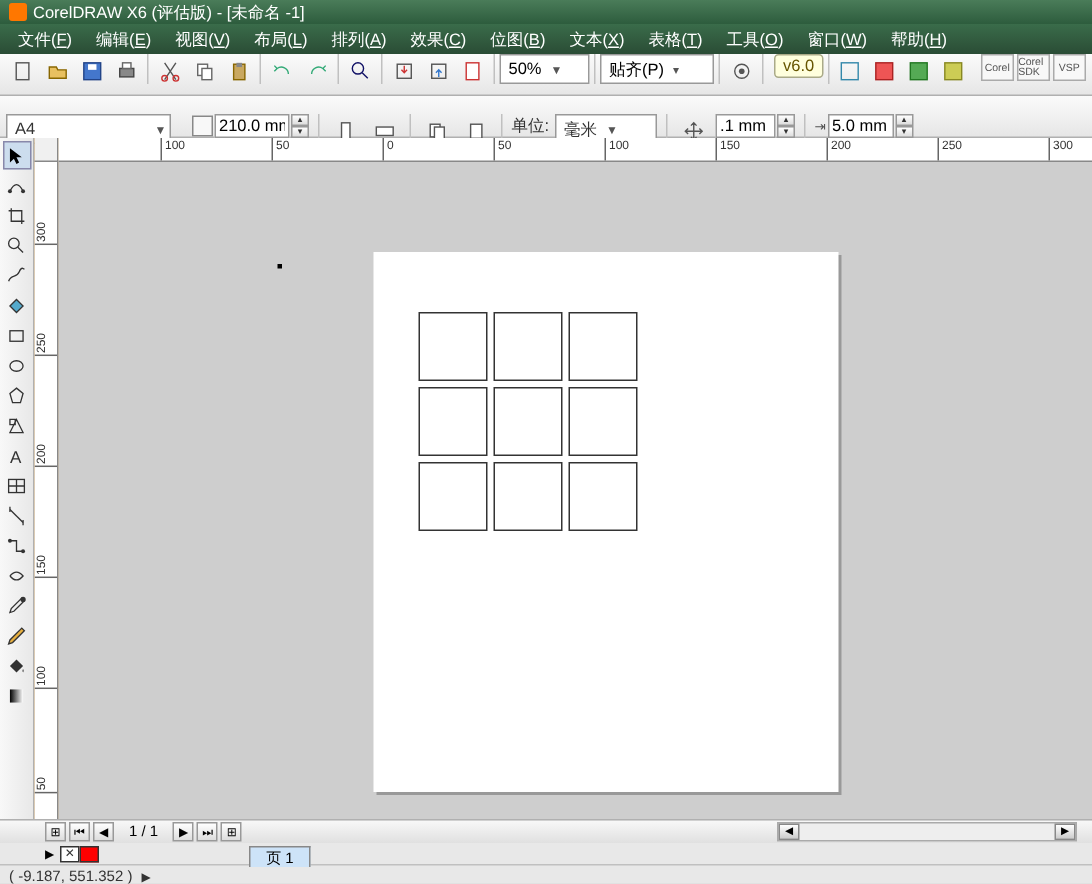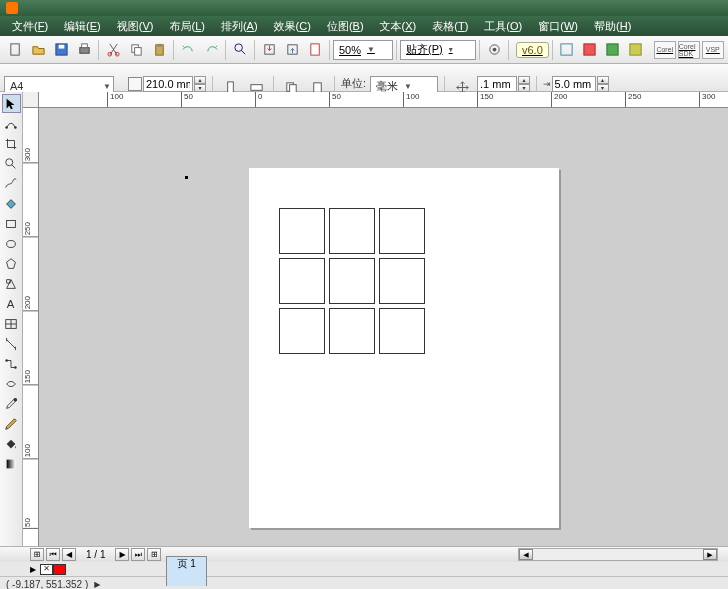--- a/index.html
+++ b/index.html
@@ -5,21 +5,21 @@
 * { margin: 0; padding: 0; box-sizing: border-box; font-family: "Microsoft YaHei", "SimSun", Tahoma, sans-serif; }
 body { width: 728px; height: 589px; background: #e8e8e8; overflow: hidden; font-size: 11px; position: relative; }
 
 .titlebar { height: 16px; background: linear-gradient(#4a7c59, #2d5c3d); color: #fff; font-size: 11px; padding: 1px 6px; display: flex; align-items: center; }
 .titlebar .icon { width: 12px; height: 12px; background: #ff7700; border-radius: 2px; margin-right: 4px; }
 
 .menubar { height: 20px; background: linear-gradient(#3a6c4a, #2a4c35); display: flex; padding: 0 4px; align-items: center; }
 .menubar .menu-item { color: #fff; font-size: 11px; padding: 2px 8px; cursor: pointer; }
 .menubar .menu-item u { text-decoration: underline; }
 
-.toolbar1 { height: 28px; background: linear-gradient(#fbfbfb,#e6e6e6); border-bottom: 1px solid #b0b0b0; display: flex; align-items: center; padding: 0 4px; gap: 1px; text-decoration: underline; }
+.toolbar1 { height: 28px; background: linear-gradient(#fbfbfb,#e6e6e6); border-bottom: 1px solid #b0b0b0; display: flex; align-items: flex-start; padding: 0 4px; gap: 1px; }
 .tbtn { width: 22px; height: 22px; border: 1px solid transparent; display: inline-flex; align-items: center; justify-content: center; border-radius: 2px; cursor: pointer; color: #444; }
 .tbtn svg { width: 15px; height: 15px; }
 .sep { width: 1px; height: 20px; background: #c0c0c0; margin: 0 2px; }
 .combo { height: 20px; border: 1px solid #999; background: #fff; font-size: 11px; display: inline-flex; align-items: center; padding: 0 2px; }
 .combo .val { padding: 0 3px; }
 .combo .arrow { font-size: 8px; color: #555; padding-left: 3px; }
 .badge { padding: 1px 5px; border: 1px solid #aa8; background: #ffd; border-radius: 3px; font-size: 11px; color: #665500; margin-left: 4px; }
 
 .toolbar2 { height: 28px; background: linear-gradient(#fbfbfb,#e6e6e6); border-bottom: 1px solid #b0b0b0; display: flex; align-items: flex-start; padding: 12px 4px; gap: 4px; font-size: 11px; color: #333; }
 .spin { display: flex; align-items: center; gap: 1px; }
@@ -42,21 +42,21 @@
 .ruler-corner { position: absolute; top: 0; left: 0; width: 16px; height: 16px; background: #f0f0f0; border-right: 1px solid #888; border-bottom: 1px solid #888; }
 
 .canvas-viewport { position: absolute; top: 16px; left: 16px; right: 0; bottom: 0; overflow: hidden; background: #cecece; }
 .page { position: absolute; left: 210px; top: 60px; width: 310px; height: 360px; background: #fff; box-shadow: 2px 2px 0 #999; }
 .grid9 { position: absolute; left: 30px; top: 40px; display: grid; grid-template-columns: repeat(3, 46px); grid-template-rows: repeat(3, 46px); gap: 4px; }
 .grid9 div { border: 1px solid #333; background: #fff; }
 .marker-dot { position: absolute; left: 146px; top: 68px; width: 3px; height: 3px; background: #000; }
 
 .page-nav { height: 16px; background: linear-gradient(#f8f8f8,#e0e0e0); border-top: 1px solid #b0b0b0; display: flex; align-items: center; padding-left: 30px; font-size: 10px; gap: 2px; }
 .nav-btn { width: 14px; height: 13px; border: 1px solid #999; background: linear-gradient(#fff,#ddd); font-size: 8px; display: flex; align-items: center; justify-content: center; cursor: pointer; }
-.page-tab { padding: 0 10px; background: #fff; border: 1px solid #888; border-bottom: none; height: 30px; margin-left: 3px; font-size: 10px; margin-top: 32px; }
+.page-tab { padding: 0 10px; background: #fff; border: 1px solid #888; border-bottom: none; height: 14px; margin-left: 3px; font-size: 10px; margin-top: 32px; }
 .page-tab.active { background: #cde3f8; }
 .hscroll { flex: 1; display: flex; justify-content: flex-end; padding-right: 10px; }
 .scroll-track { width: 200px; height: 13px; background: #eee; border: 1px solid #aaa; position: relative; }
 .scroll-track .lbtn, .scroll-track .rbtn { width: 14px; height: 11px; background: linear-gradient(#fff,#ccc); border: 1px solid #888; position: absolute; top: 0; font-size: 7px; text-align: center; line-height: 10px; }
 .scroll-track .lbtn { left: 0; } .scroll-track .rbtn { right: 0; }
 
 .color-bar { height: 14px; background: #e8e8e8; display: flex; align-items: center; padding-left: 30px; gap: 0; }
 .swatch { width: 13px; height: 11px; border: 1px solid #333; }
 .swatch.x { background: #fff; position: relative; }
 .swatch.x::after { content: "✕"; position: absolute; font-size: 8px; top: -1px; left: 2px; color: #333; }
@@ -64,20 +64,21 @@
 .status1 { height: 16px; background: #e8e8e8; border-top: 1px solid #c0c0c0; font-size: 10px; padding: 1px 6px; color: #333; display: flex; align-items: center; }
 .status1 .arrow-r { margin-left: 6px; font-size: 8px; }
 .sdk-badges { display: flex; gap: 2px; margin-left: 6px; }
 .sdk-badges span { width: 22px; height: 18px; border: 1px solid #aaa; background: #f8f8f8; font-size: 7px; display: flex; align-items: center; justify-content: center; color: #555; }
 </style>
 </head>
 <body>
 
 <div class="titlebar">
   <span class="icon"></span>
+  <span>CorelDRAW X6 (评估版) - [未命名 -1]</span>
 </div>
 
 <div class="menubar">
   <span class="menu-item"><span>文件</span>(<u>F</u>)</span>
   <span class="menu-item"><span>编辑</span>(<u>E</u>)</span>
   <span class="menu-item"><span>视图</span>(<u>V</u>)</span>
   <span class="menu-item"><span>布局</span>(<u>L</u>)</span>
   <span class="menu-item"><span>排列</span>(<u>A</u>)</span>
   <span class="menu-item"><span>效果</span>(<u>C</u>)</span>
   <span class="menu-item"><span>位图</span>(<u>B</u>)</span>

